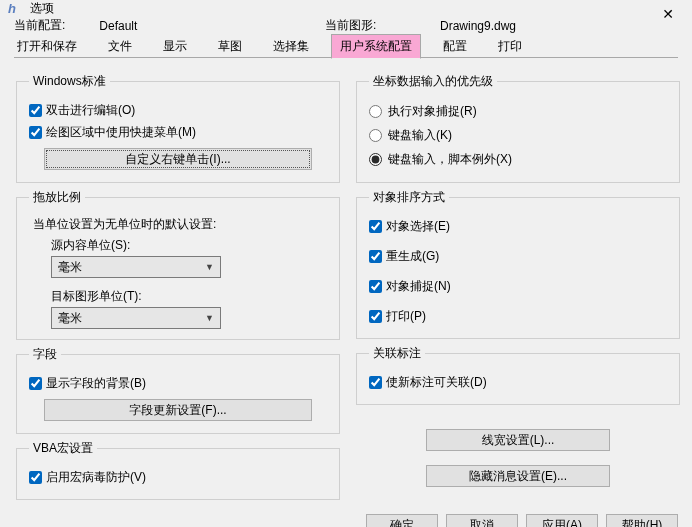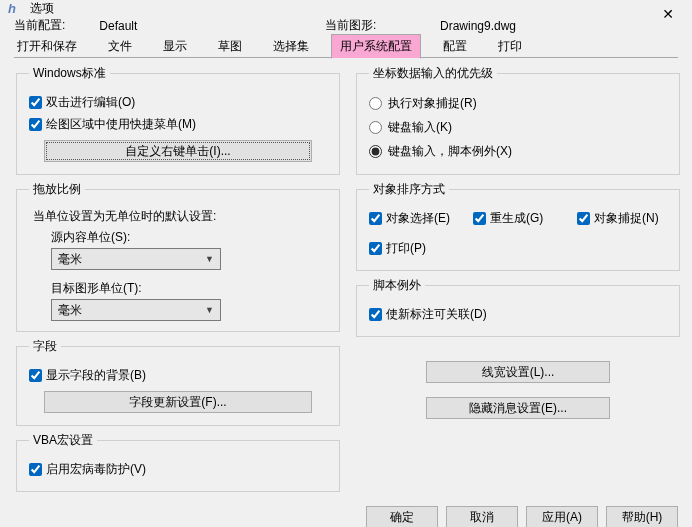--- a/index.html
+++ b/index.html
@@ -78,20 +78,21 @@
   border-top: 1px solid #a8a8a8;
   margin: 0 14px 0 14px;
   position: relative;
   top: -1px;
 }
 .body {
   flex: 1;
   padding: 6px 12px 0 16px;
   display: flex;
   position: relative;
+  margin-top: 8px;
 }
 .column { flex: 1; display: flex; flex-direction: column; }
 .column.left { padding-right: 8px; }
 .column.right { padding-left: 8px; }
 fieldset {
   border: 1px solid #cfcfcf;
   margin-bottom: 6px;
   padding: 8px 12px 10px 12px;
   font-size: 12px;
 }
@@ -146,21 +147,21 @@
   padding: 0 6px;
   margin-left: 22px;
   font-size: 12px;
 }
 .combo .arrow {
   font-size: 9px;
   color: #444;
 }
 .sort-grid {
   display: grid;
-  grid-template-columns: 1fr 1fr 1fr;
+  grid-template-columns: 1fr;
   gap: 6px 14px;
 }
 .right-buttons .btn { width: 184px; display: block; margin: 4px auto; }
 .footer {
   display: flex;
   justify-content: flex-end;
   padding: 8px 14px 10px 0;
   gap: 8px;
   border-top: none;
 }
@@ -278,21 +279,21 @@
             <span>对象捕捉(N)</span>
           </label>
           <label class="checkbox-row">
             <input type="checkbox" checked="" style="">
             <span>打印(P)</span>
           </label>
         </div>
       </fieldset>
 
       <fieldset>
-        <legend>脚本例外</legend>
+        <legend>关联标注</legend>
         <label class="checkbox-row">
           <input type="checkbox" checked="" style="">
           <span>使新标注可关联(D)</span>
         </label>
       </fieldset>
 
       <div class="right-buttons" style="margin-top:14px;">
         <button class="btn">线宽设置(L)...</button>
         <button class="btn" style="margin-top:14px;">隐藏消息设置(E)...</button>
       </div>

